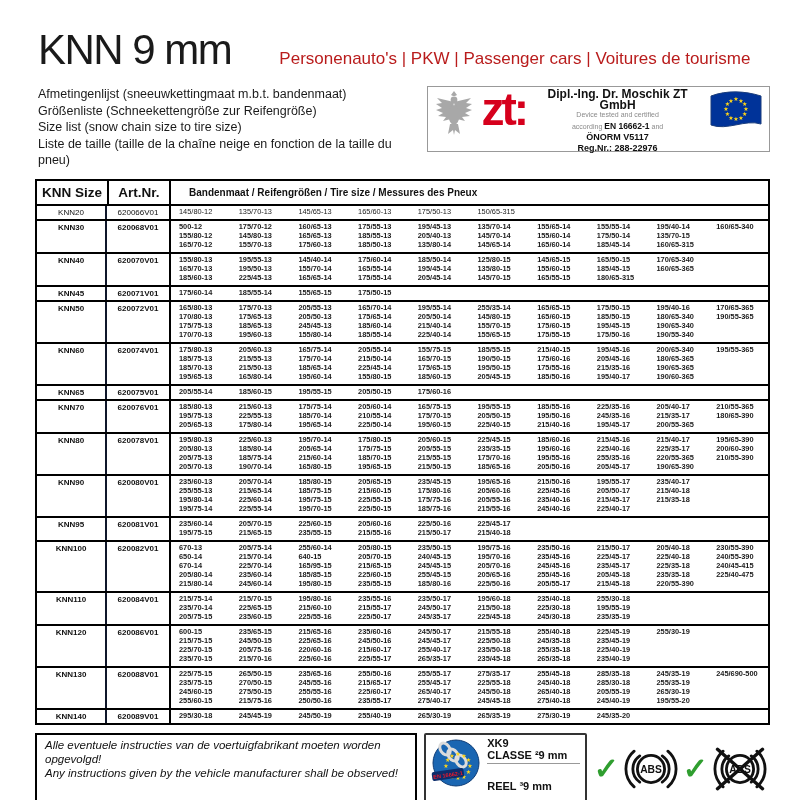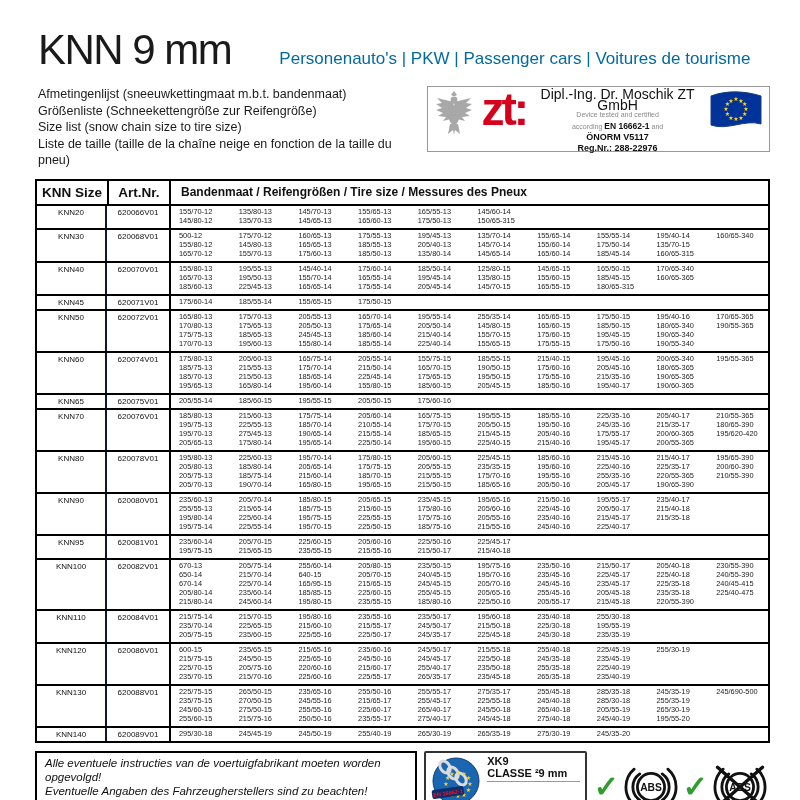--- a/index.html
+++ b/index.html
@@ -2,40 +2,40 @@
 <html><head>
 <meta charset="utf-8">
 <style>
   html,body{margin:0;padding:0;background:#fff;}
   body{width:800px;height:800px;font-family:"Liberation Sans",sans-serif;color:#111;overflow:hidden;}
   .page{position:relative;width:800px;height:800px;}
 
   
   .title-row{display:flex;align-items:baseline;margin:26px 30px 0 38px;}
   .title-row h1{margin:0;font-size:42px;font-weight:normal;letter-spacing:-1.5px;color:#1a1a1a;}
-  .subtitle{margin-left:48px;font-size:17px;color:#0369a1;}
+  .subtitle{margin-left:48px;font-size:17px;color:#b91c1c;}
   .desc-row{display:flex;justify-content:space-between;align-items:flex-start;margin:12px 30px 0 38px;}
   .desc-lines{font-size:12.5px;line-height:16.5px;color:#1a1a1a;}
   .cert-box{width:330px;height:60px;border:1px solid #999;display:flex;align-items:flex-start;padding:2px 6px;gap:8px;box-sizing:content-box;}
   .zt-logo{font-size:46px;font-weight:bold;color:#d6001c;letter-spacing:-3px;line-height:46px;transform:translateY(-3px);}
   .cert-text{flex:1;text-align:center;line-height:10.5px;}
-  .cert-text .l1{font-size:14px;font-weight:normal;}
+  .cert-text .l1{font-size:12px;font-weight:bold;}
   .cert-text .l2{font-size:7px;color:#8a8a8a;}
   .cert-text .l3{font-size:7px;color:#8a8a8a;}
   .cert-text .l3 b{font-size:8.5px;color:#111;}
   .cert-text .l4,.cert-text .l5{font-size:9px;font-weight:bold;}
 
   
   .tbl{margin:10px 30px 8px 35px;width:735px;border:2px solid #000;box-sizing:border-box;}
   .thead{display:flex;align-items:center;border-bottom:2px solid #000;height:23px;font-weight:bold;}
   .h-size{width:70px;text-align:center;font-size:13.5px;border-right:2px solid #000;align-self:stretch;line-height:23px;}
   .h-art{width:60px;text-align:center;font-size:13.5px;border-right:2px solid #000;align-self:stretch;line-height:23px;}
-  .h-band{flex:1;padding-left:10px;font-size:12px;white-space:nowrap;}
+  .h-band{flex:1;padding-left:18px;font-size:10px;white-space:nowrap;}
   .trow{display:flex;}
-  .trow + .trow{border-top:2px solid #000;}
+  .trow + .trow{border-top:2px solid #000;font-weight:bold;}
   .c{box-sizing:border-box;}
   .c.size{width:70px;border-right:2px solid #0f172a;font-size:8px;text-align:center;padding-top:2px;}
   .c.art{width:64px;border-right:2px solid #000;font-size:8px;text-align:center;padding-top:2px;}
   .c.data{flex:1;padding:1.5px 0 2.5px 0;}
   .tline{display:flex;height:9px;}
   .tcell{width:10%;box-sizing:border-box;padding-left:8px;font-size:7.4px;line-height:9px;white-space:nowrap;color:#1a1a1a;}
 
   
   .footer{display:flex;margin:3px 30px 0 35px;gap:7px;height:77px;}
   .notes-box{width:420px;box-sizing:border-box;border:2px solid #000;padding:3px 8px;font-style:italic;font-size:11.5px;line-height:14px;}
@@ -114,28 +114,20 @@
       <div class="h-size">KNN Size</div>
       <div class="h-art">Art.Nr.</div>
       <div class="h-band">Bandenmaat / Reifengrößen / Tire size / Messures des Pneux</div>
     </div>
     <div>
         <div class="trow">
           <div class="c size">KNN20</div>
           <div class="c art">620066V01</div>
           <div class="c data">
             <div class="tline">
-              <span class="tcell">155/70-12</span>
-              <span class="tcell">135/80-13</span>
-              <span class="tcell">145/70-13</span>
-              <span class="tcell">155/65-13</span>
-              <span class="tcell">165/55-13</span>
-              <span class="tcell">145/60-14</span>
-            </div>
-            <div class="tline">
               <span class="tcell">145/80-12</span>
               <span class="tcell">135/70-13</span>
               <span class="tcell">145/65-13</span>
               <span class="tcell">165/60-13</span>
               <span class="tcell">175/50-13</span>
               <span class="tcell">150/65-315</span>
             </div>
           </div>
         </div>
         <div class="trow">
@@ -366,32 +358,20 @@
               <span class="tcell">185/70-14</span>
               <span class="tcell">210/55-14</span>
               <span class="tcell">175/70-15</span>
               <span class="tcell">205/50-15</span>
               <span class="tcell">195/50-16</span>
               <span class="tcell">245/35-16</span>
               <span class="tcell">215/35-17</span>
               <span class="tcell">180/65-390</span>
             </div>
             <div class="tline">
-              <span class="tcell">195/70-13</span>
-              <span class="tcell">275/45-13</span>
-              <span class="tcell">190/65-14</span>
-              <span class="tcell">215/55-14</span>
-              <span class="tcell">185/65-15</span>
-              <span class="tcell">215/45-15</span>
-              <span class="tcell">205/40-16</span>
-              <span class="tcell">175/55-17</span>
-              <span class="tcell">200/60-365</span>
-              <span class="tcell">195/620-420</span>
-            </div>
-            <div class="tline">
               <span class="tcell">205/65-13</span>
               <span class="tcell">175/80-14</span>
               <span class="tcell">195/65-14</span>
               <span class="tcell">225/50-14</span>
               <span class="tcell">195/60-15</span>
               <span class="tcell">225/40-15</span>
               <span class="tcell">215/40-16</span>
               <span class="tcell">195/45-17</span>
               <span class="tcell">200/55-365</span>
             </div>
@@ -735,21 +715,20 @@
               <span class="tcell">245/35-20</span>
             </div>
           </div>
         </div>
       </div>
   </div>
 
   <div class="footer">
     <div class="notes-box">
       <div>Alle eventuele instructies van de voertuigfabrikant moeten worden opgevolgd!</div>
-      <div>Eventuelle Angaben des Fahrzeugherstellers sind zu beachten!</div>
       <div>Any instructions given by the vehicle manufacturer shall be observed!</div>
 
     </div>
 
     <div class="badge-box">
       <div class="badge-top">
         <span>
           <svg width="50" height="52" viewBox="0 0 50 52">
             <circle cx="25" cy="26" r="23" fill="#1a66b2" stroke="#0d3c77" stroke-width="1"></circle>
             <g stroke="#dcdcdc" fill="none" stroke-width="3">

